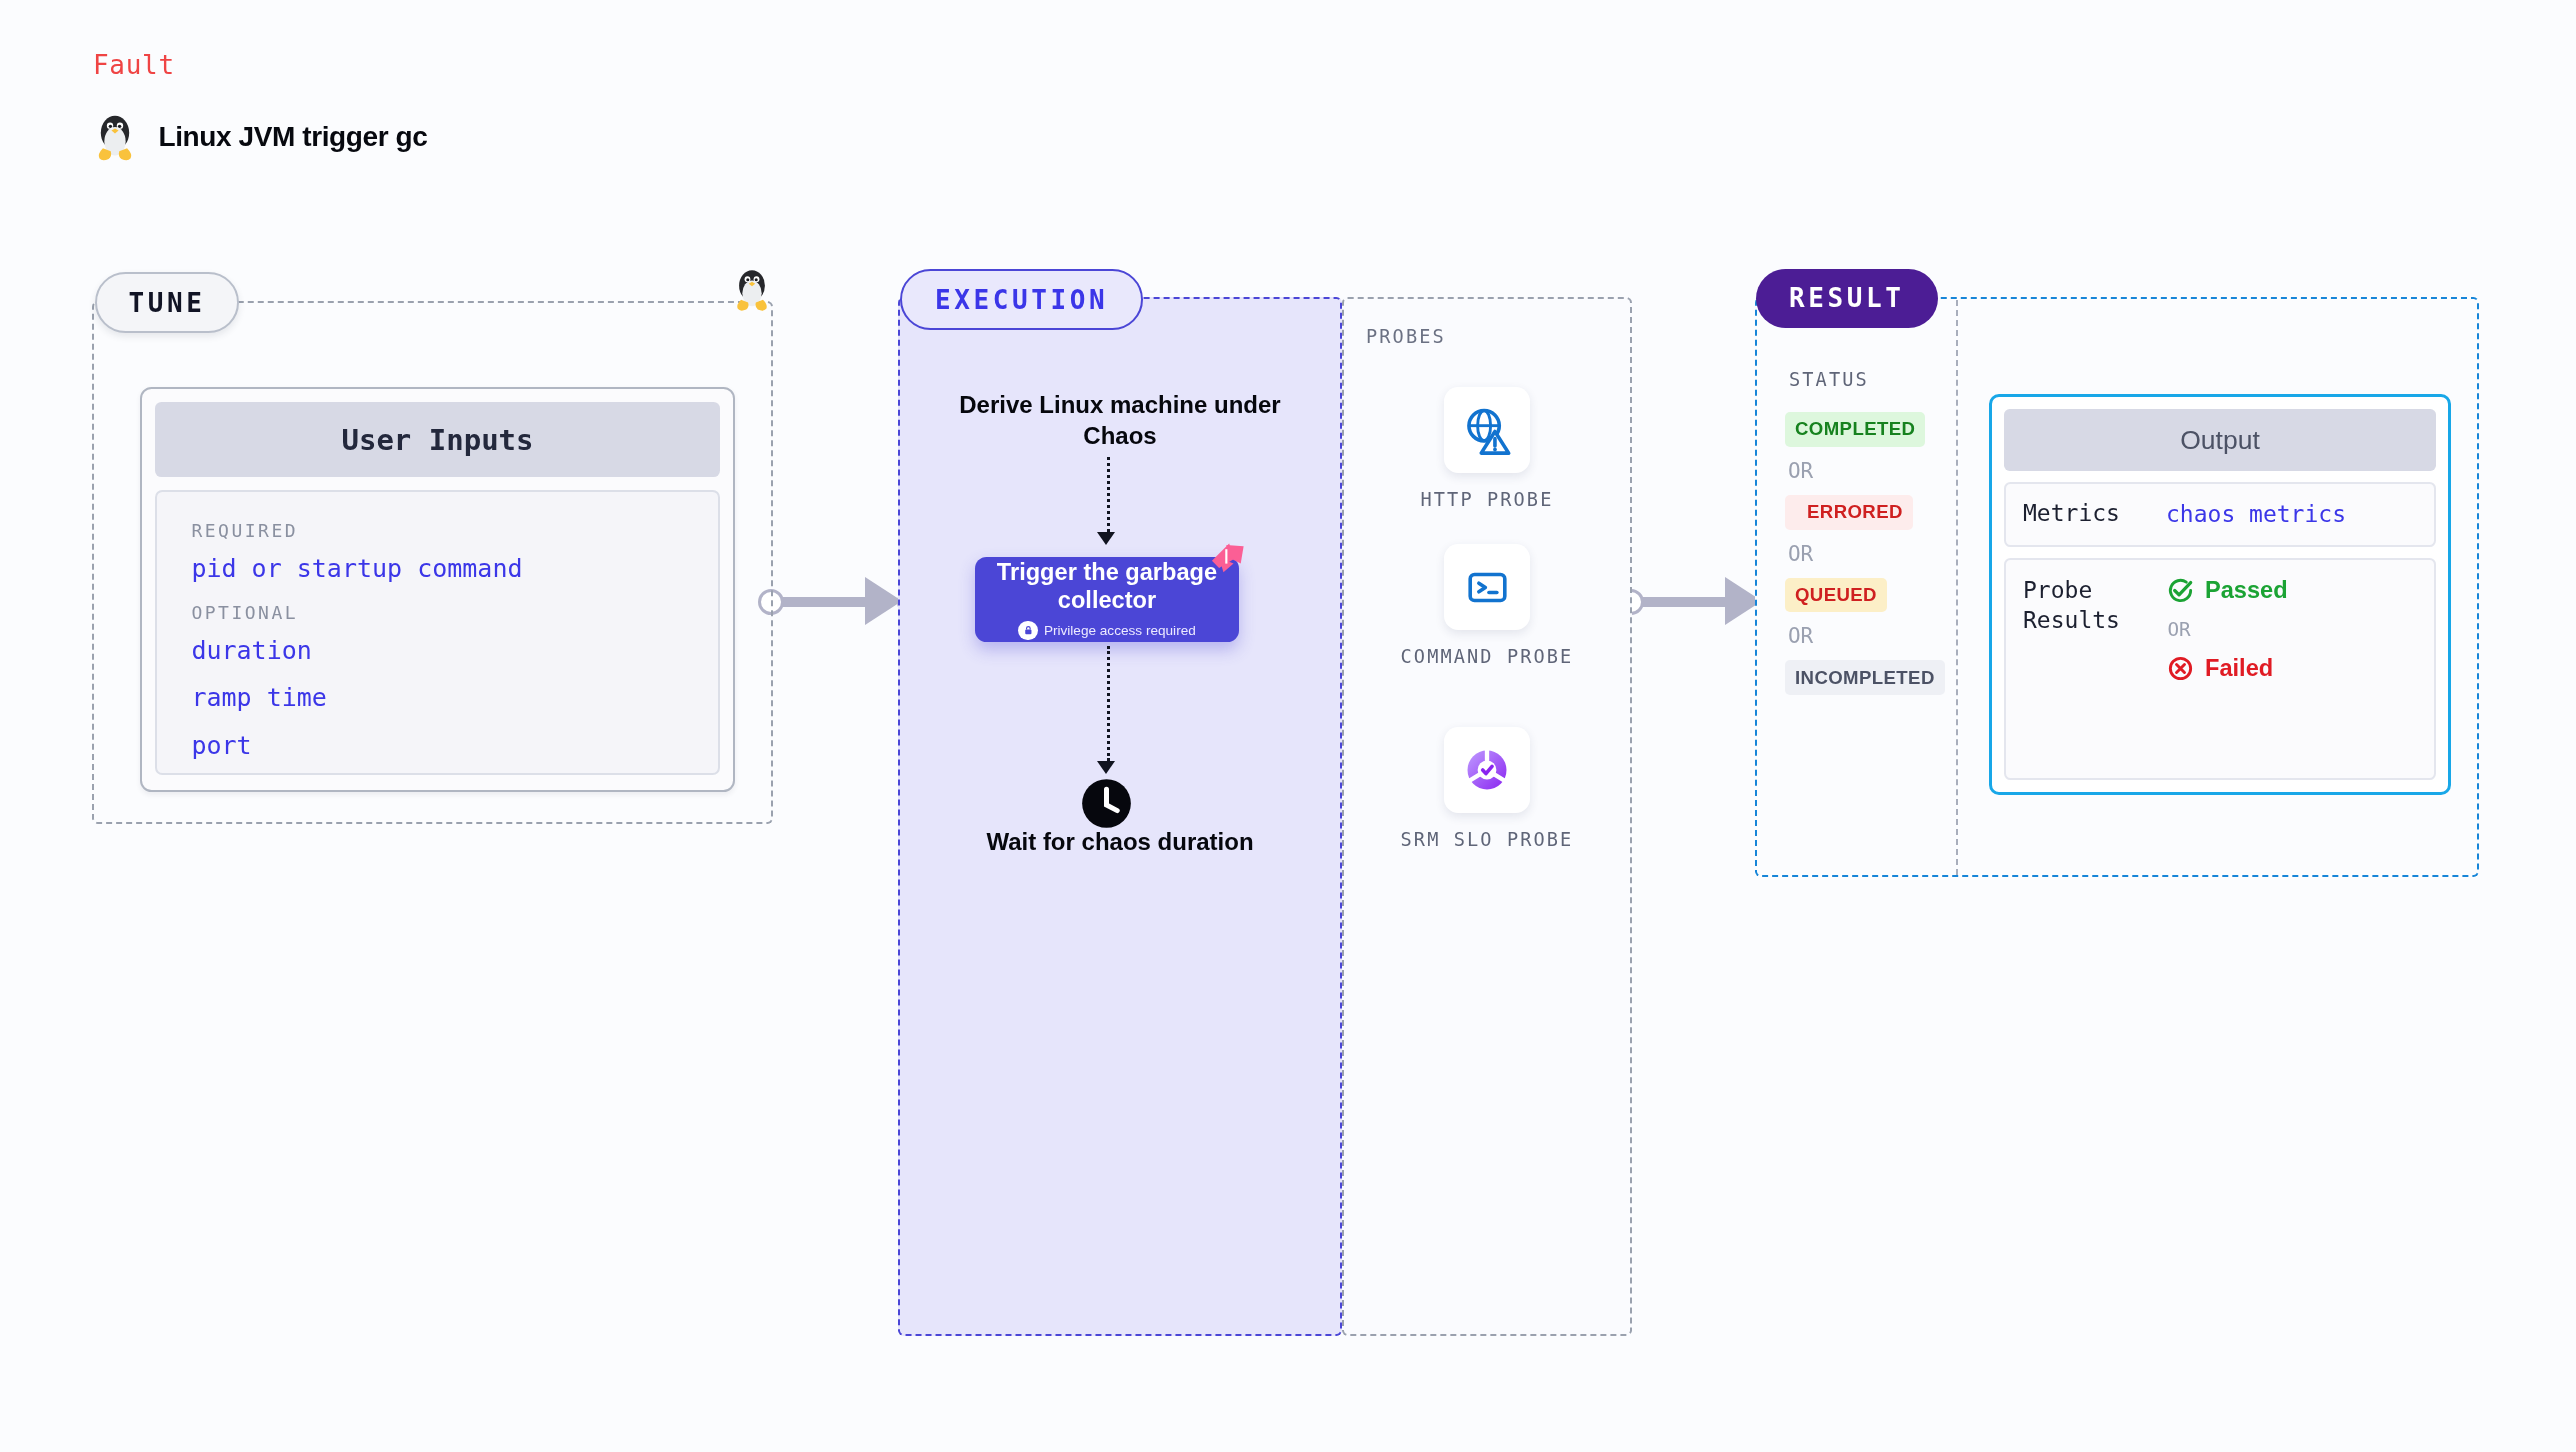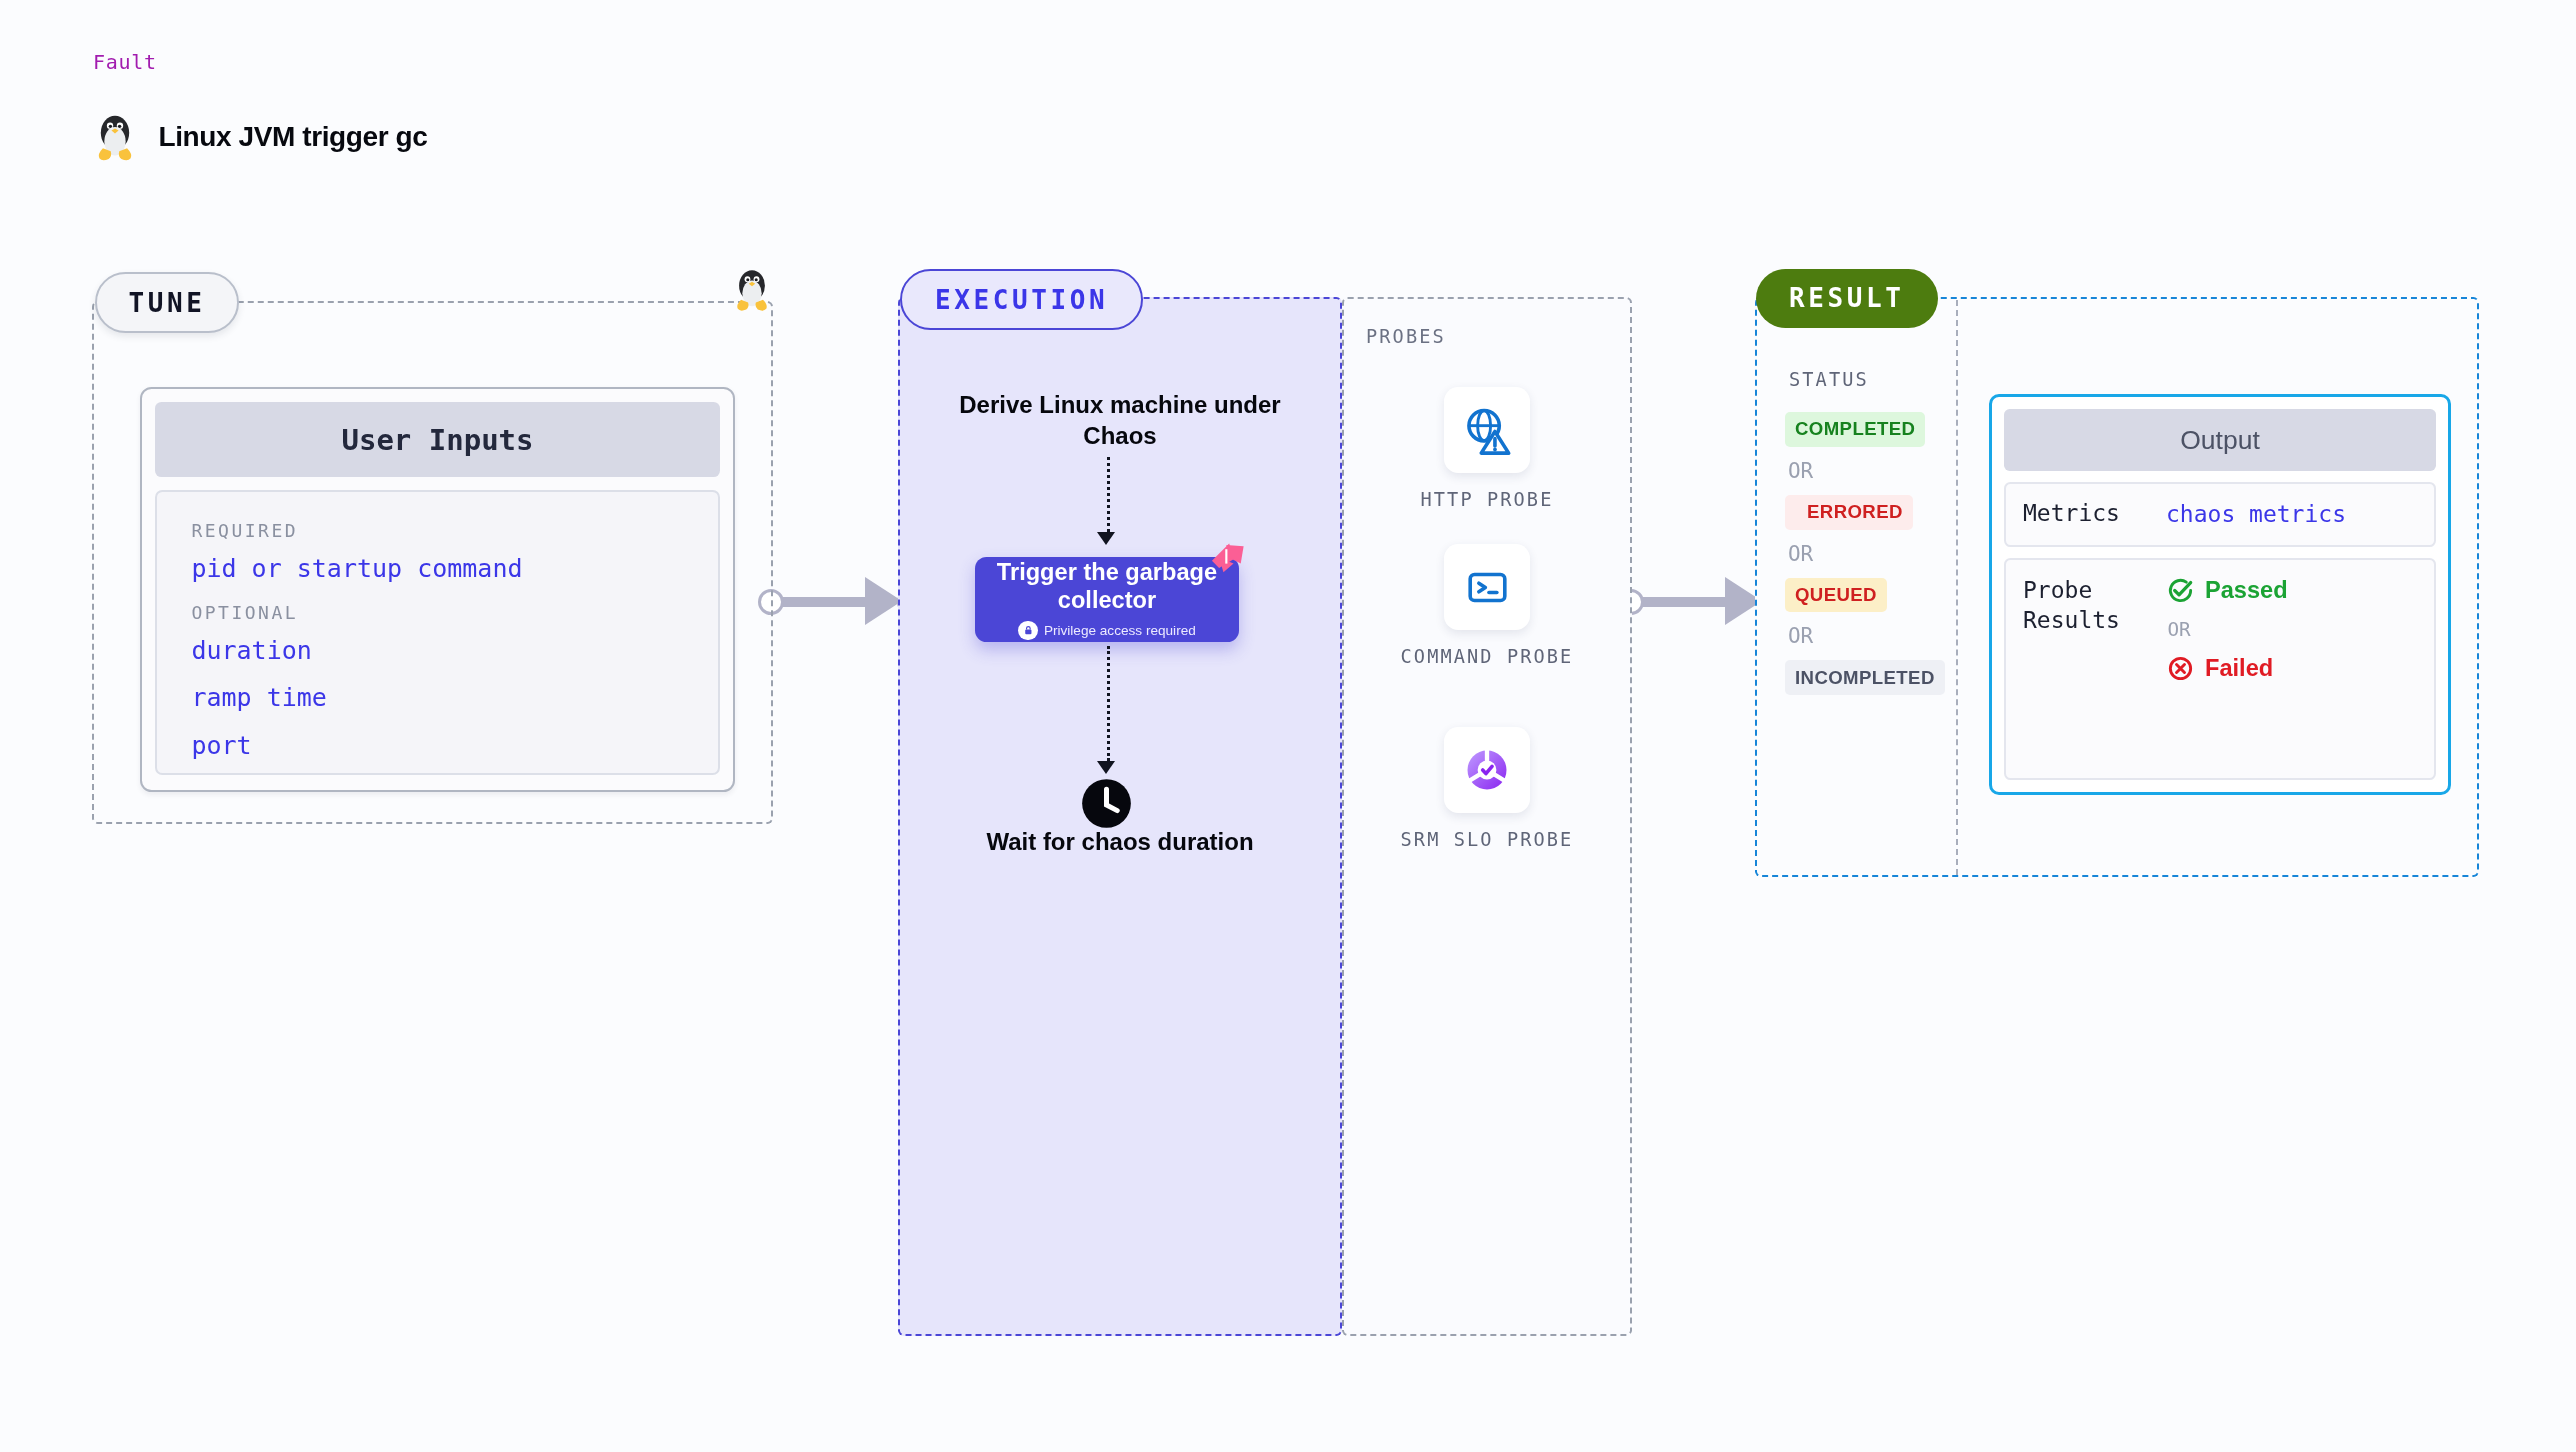--- a/index.html
+++ b/index.html
@@ -9,21 +9,21 @@
     background: #fbfcfe;
     font-family: "Liberation Sans", sans-serif;
     overflow: hidden;
   }
   #stage { position: relative; width: 2576px; height: 1452px; }
 
   
   #hdr-fault {
     position: absolute; left: 93px; top: 50px;
     font-family: "DejaVu Sans Mono", monospace;
-    font-size: 20px; color: #a21caf; letter-spacing: 0.7px;
+    font-size: 26px; color: #ef4444; letter-spacing: 0.7px;
   }
   #hdr-row {
     position: absolute; left: 93px; top: 111px;
     display: flex; align-items: center; gap: 21.5px;
   }
   #hdr-title {
     font-size: 28px; font-weight: bold; color: #07090f;
     letter-spacing: -0.4px;
   }
   .tux { display:block; }
@@ -176,21 +176,21 @@
   #result-right {
     position: absolute; left: 1956px; top: 300px; width: 520px; height: 575px;
     background: #ecfaff;
   }
   #result-divider {
     position: absolute; left: 1956px; top: 300px; width: 0; height: 575px;
     border-left: 2.1px dashed #a8aebc;
   }
   #result-pill {
     position: absolute; left: 1756px; top: 269px;
-    background: #4d7c0f; border-radius: 33px; padding: 14.3px 33px;
+    background: #4c1d95; border-radius: 33px; padding: 14.3px 33px;
     font-family: "DejaVu Sans Mono", monospace;
     font-size: 26px; font-weight: bold; color: #ffffff;
     letter-spacing: 3.6px;
   }
   #status-label {
     position: absolute; left: 1789px; top: 369px;
     font-family: "DejaVu Sans Mono", monospace;
     font-size: 18.6px; color: #5f6578; letter-spacing: 2.1px;
   }
   #status-col { position: absolute; left: 1785px; top: 412px; width: 165px; }

